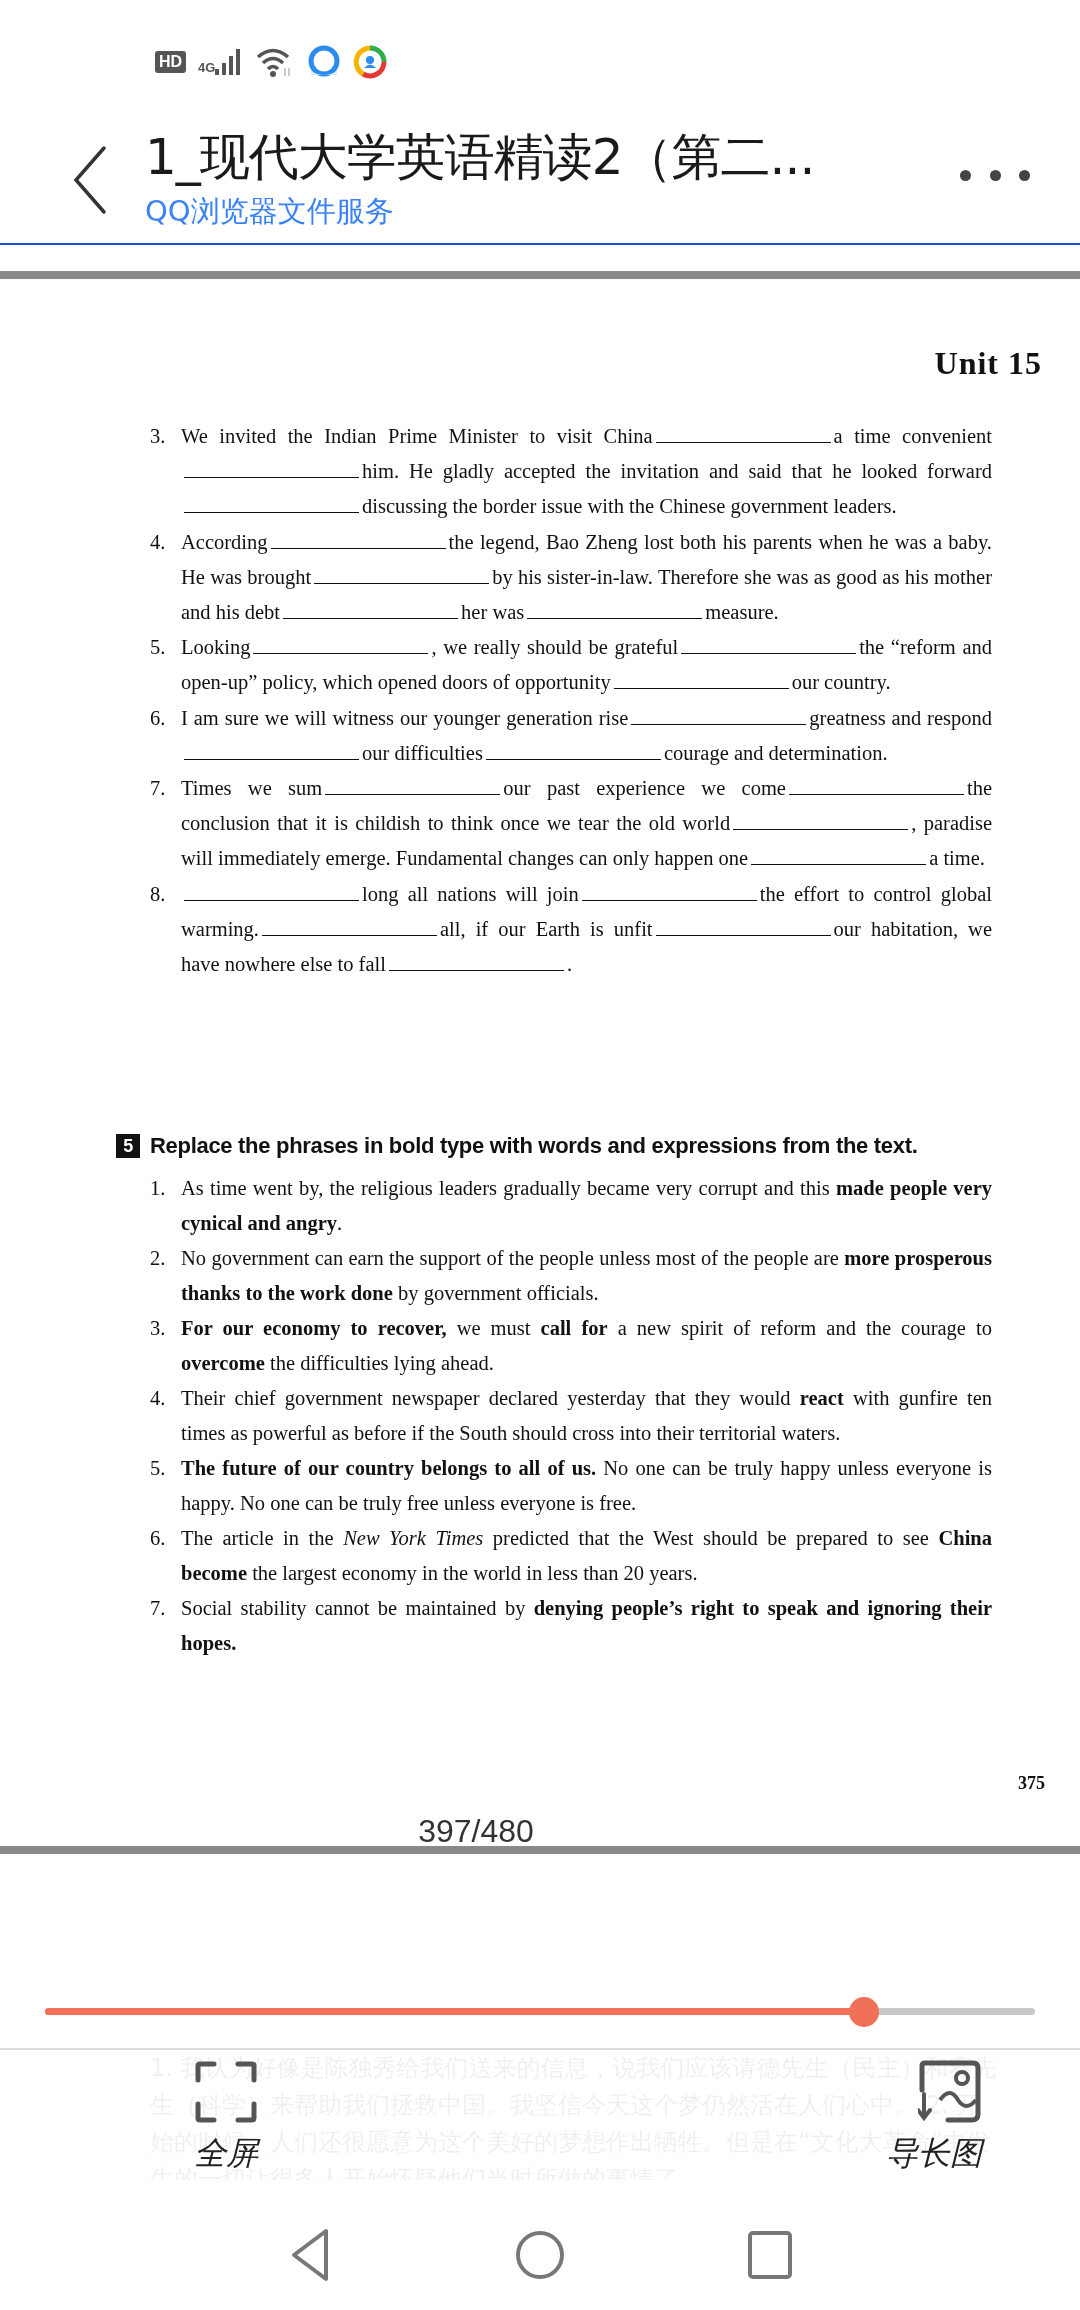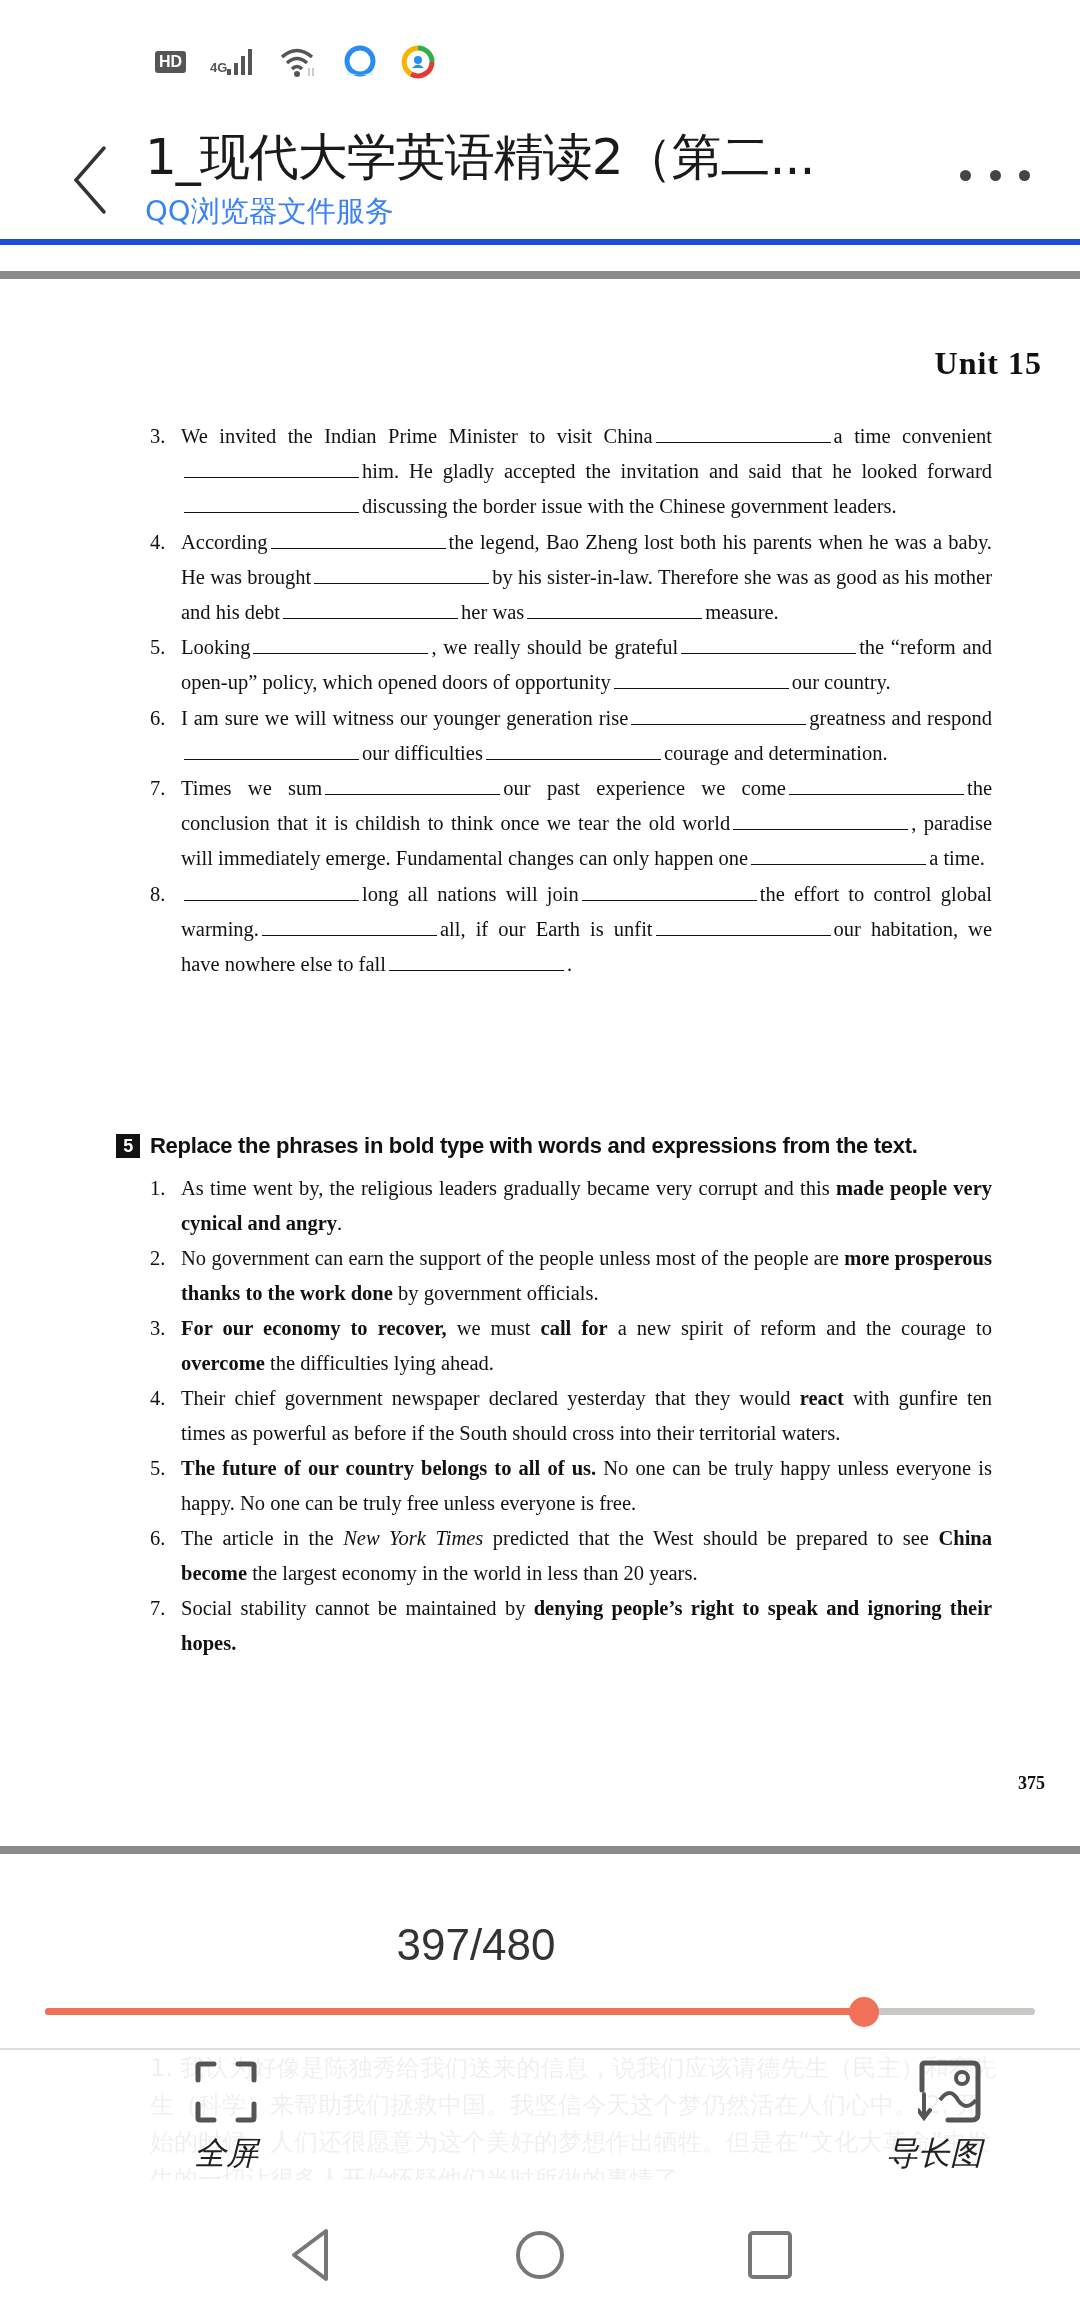--- a/index.html
+++ b/index.html
@@ -1,29 +1,29 @@
 <!DOCTYPE html>
 <html><head>
 <meta charset="utf-8">
 <style>
   * { box-sizing: border-box; margin: 0; padding: 0; }
   html, body { width: 1080px; height: 2310px; background: #ffffff; overflow: hidden; }
   body { position: relative; font-family: "DejaVu Sans", sans-serif; color: #1a1a1a; }
 
   
   .status-bar { position: absolute; top: 0; left: 0; width: 1080px; height: 110px; }
-  .sb-left { position: absolute; left: 155px; top: 42px; height: 40px; display: flex; align-items: center; gap: 24px; }
+  .sb-left { position: absolute; left: 155px; top: 42px; height: 40px; display: flex; align-items: center; gap: 12px; }
   .sb-right { position: absolute; right: 60px; top: 38px; height: 44px; display: flex; align-items: center; gap: 14px; }
   .hd-badge { background: #555; color: #fff; font-size: 16px; font-weight: bold; border-radius: 3px; padding: 2px 4px; font-family: "Liberation Sans", sans-serif; }
   .sig-4g { font-size: 13px; font-weight: bold; color: #555; align-self: flex-start; margin-top: 13px; font-family: "Liberation Sans", sans-serif; }
   .clock { font-size: 36px; color: #555; font-family: "Liberation Sans", sans-serif; }
   .icon { display: inline-flex; align-items: center; justify-content: center; }
 
   
-  .app-header { position: absolute; top: 110px; left: 0; width: 1080px; height: 135px; border-bottom: 6px solid #1d4ed8; }
+  .app-header { position: absolute; top: 110px; left: 0; width: 1080px; height: 135px; border-bottom: 2px solid #1d4ed8; }
   .back-btn { position: absolute; left: 60px; top: 30px; width: 60px; height: 80px; display: flex; align-items: center; justify-content: center; }
   .title { position: absolute; left: 145px; top: 14px; font-size: 50px; color: #1a1a1a; white-space: nowrap; font-family: "DejaVu Sans", sans-serif; letter-spacing: -1px; }
   .subtitle { position: absolute; left: 145px; top: 82px; font-size: 29px; color: #3b82f6; white-space: nowrap; }
   .more-btn { position: absolute; right: 50px; top: 50px; width: 70px; height: 30px; display: flex; align-items: center; justify-content: space-between; }
   .more-btn span { width: 11px; height: 11px; background: #444; border-radius: 50%; display: block; }
 
   .thick-bar { position: absolute; left: 0; width: 1080px; height: 8px; background: #8a8a8a; }
 
   
   .doc-page { position: absolute; top: 279px; left: 0; width: 1080px; height: 1567px; background: #fff; font-family: "Liberation Serif", serif; color: #111; }
@@ -35,21 +35,21 @@
   .blank { display: inline-block; width: 175px; border-bottom: 1.5px solid #111; height: 1em; vertical-align: baseline; margin: 0 3px; }
 
   .section-head { position: absolute; left: 116px; top: 854px; display: flex; align-items: center; gap: 10px; font-family: "Liberation Sans", sans-serif; font-weight: bold; font-size: 22px; letter-spacing: -0.3px; }
   .sec-badge { background: #111; color: #fff; width: 24px; height: 24px; display: flex; align-items: center; justify-content: center; font-size: 18px; }
   .replace-list { position: absolute; left: 150px; width: 842px; top: 892px; font-size: 20.5px; line-height: 35px; }
   .replace-list b { font-weight: bold; }
   .replace-list i { font-style: italic; }
   .page-number { position: absolute; right: 35px; top: 1478px; font-size: 18px; font-weight: bold; margin-top: 16px; }
 
   
-  .page-indicator { position: absolute; top: 1920px; width: 952px; text-align: center; font-size: 44px; color: #333; font-family: "Liberation Sans", sans-serif; }
+  .page-indicator { position: absolute; top: 1813px; width: 952px; text-align: center; font-size: 32px; color: #333; font-family: "Liberation Sans", sans-serif; }
   .slider { position: absolute; left: 45px; top: 1997px; width: 990px; height: 28px; }
   .slider-track { position: absolute; left: 0; right: 0; top: 11px; height: 7px; background: #c8c8c4; border-radius: 4px; }
   .slider-fill { position: absolute; left: 0; top: 11px; height: 7px; background: #f07058; border-radius: 4px; }
   .slider-thumb { position: absolute; top: 0; width: 30px; height: 30px; margin-left: -15px; border-radius: 50%; background: #f07058; }
   .toolbar-divider { position: absolute; top: 2048px; left: 0; width: 1080px; height: 2px; background: #dcdcdc; }
   .toolbar { position: absolute; top: 2050px; left: 0; width: 1080px; height: 130px; overflow: hidden; }
   .ghost-text { position: absolute; left: 150px; top: 0; width: 850px; font-size: 24px; line-height: 37px; color: #000; opacity: 0.06; }
   .tool-btn { position: absolute; top: 10px; width: 160px; display: flex; flex-direction: column; align-items: flex-end; font-style: italic; }
   .tool-label { font-size: 32px; color: #222; margin-top: 8px; }
 

